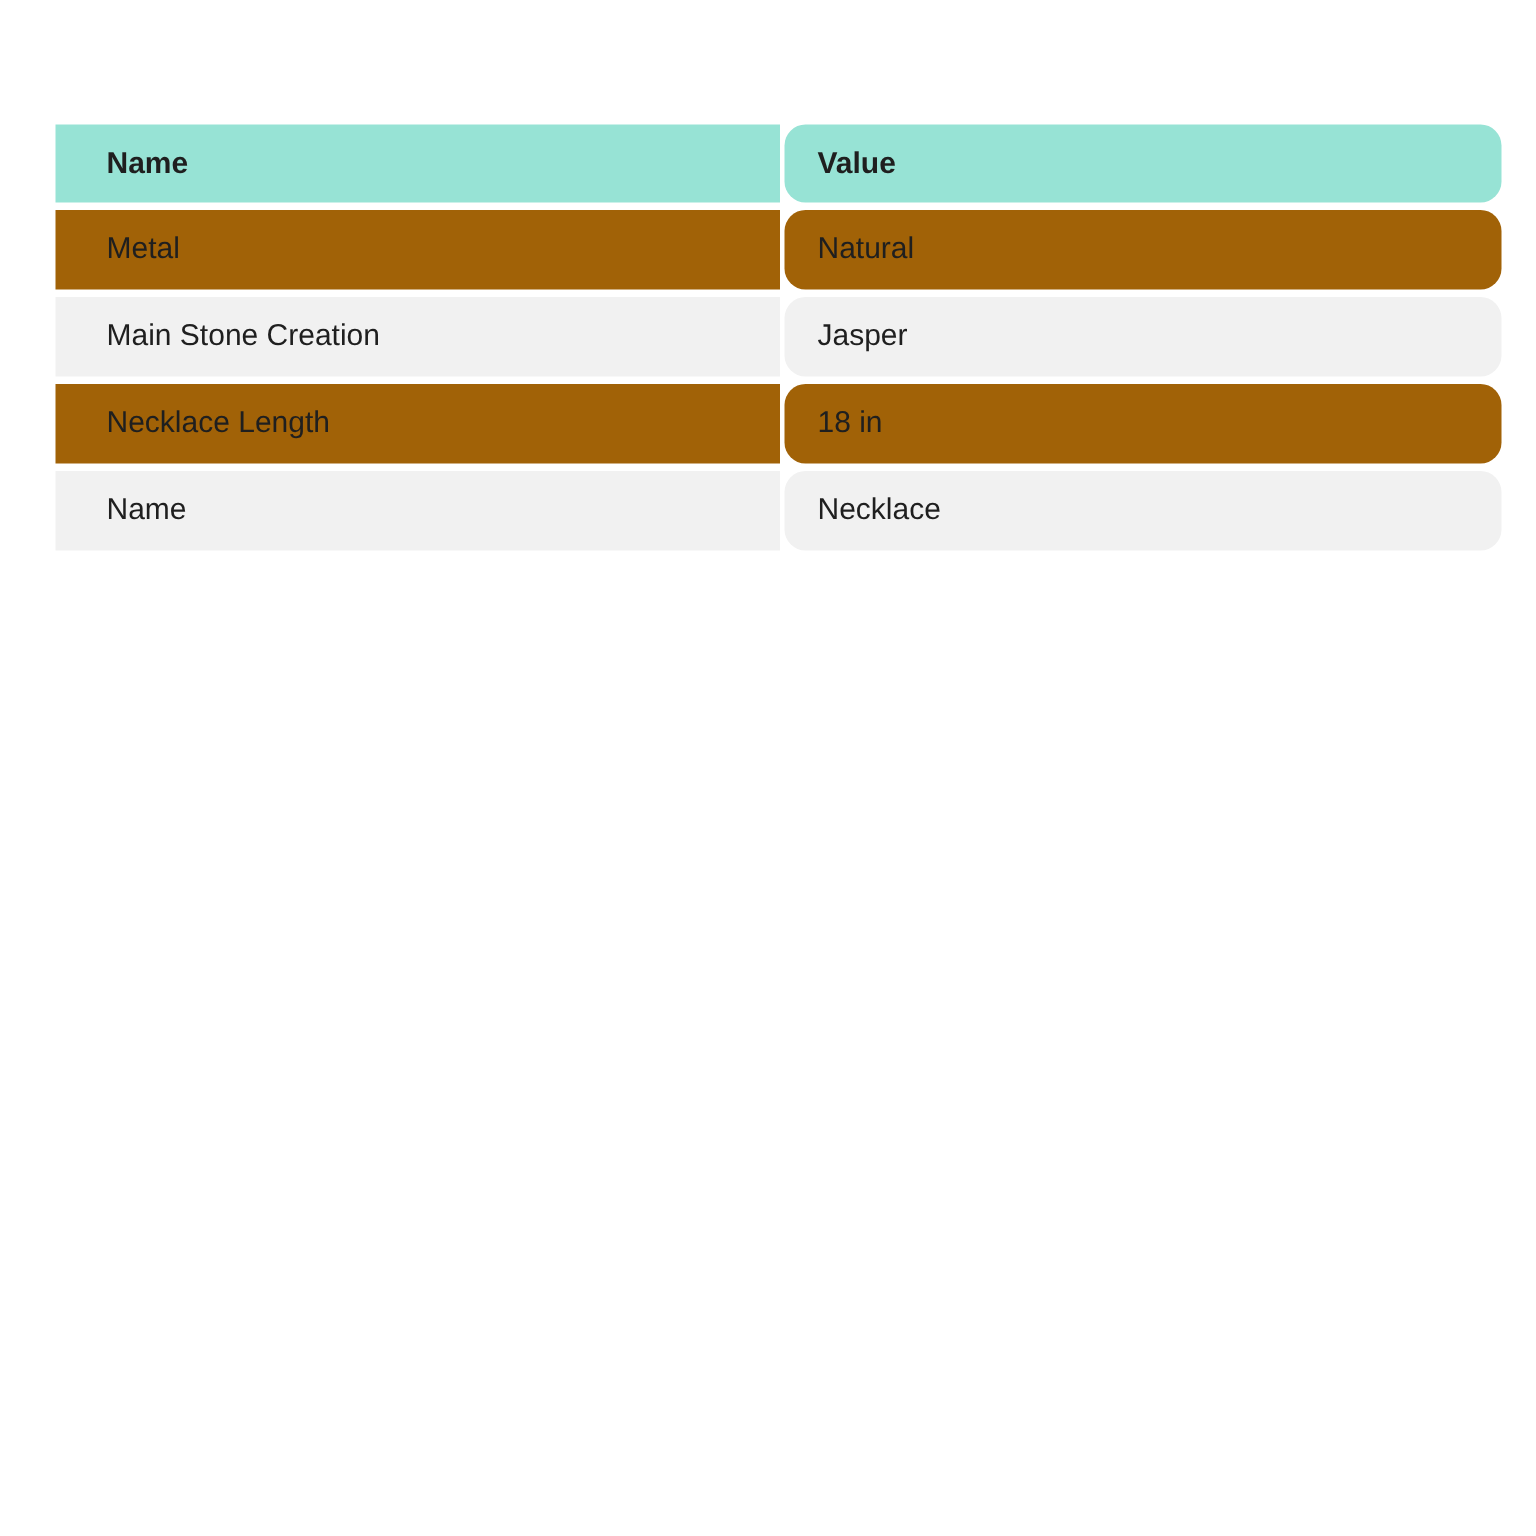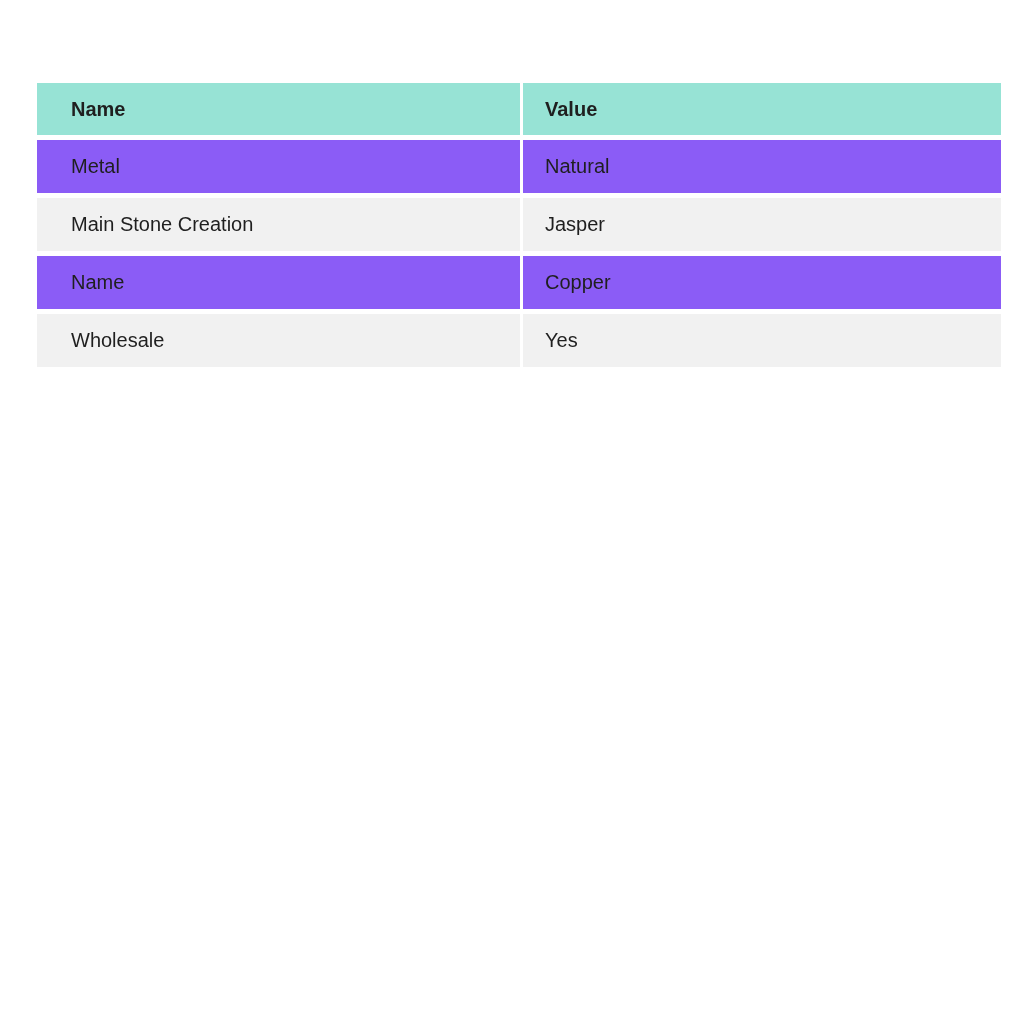--- a/index.html
+++ b/index.html
@@ -38,28 +38,28 @@
     height:52px;
     font-weight:700;
     text-align:left;
     padding:0;
     vertical-align:middle;
   }
   td{
     height:53px;
     padding:0;
     vertical-align:middle;
-    background:#8b5cf6;
+    background:#a16207;
     font-weight:400;
   }
   tbody tr:nth-child(even) td{
     background:var(--stripe-bg);
   }
   th:first-child, td:first-child{padding-left:34px;}
-  th:last-child,  td:last-child {padding-left:22px;}
+  th:last-child,  td:last-child {padding-left:22px;border-radius:14px;}
 </style>
 </head>
 <body>
 
 <div class="table-wrap">
   <table class="attr-table">
     <colgroup>
       <col class="col-name">
       <col class="col-value">
     </colgroup>
@@ -72,22 +72,22 @@
     <tbody>
         <tr>
           <td>Metal</td>
           <td>Natural</td>
         </tr>
         <tr>
           <td>Main Stone Creation</td>
           <td>Jasper</td>
         </tr>
         <tr>
-          <td>Name</td>
-          <td>Copper</td>
+          <td>Necklace Length</td>
+          <td>18 in</td>
         </tr>
         <tr>
-          <td>Wholesale</td>
-          <td>Yes</td>
+          <td>Name</td>
+          <td>Necklace</td>
         </tr>
       </tbody>
   </table>
 </div>
 
 </body></html>

